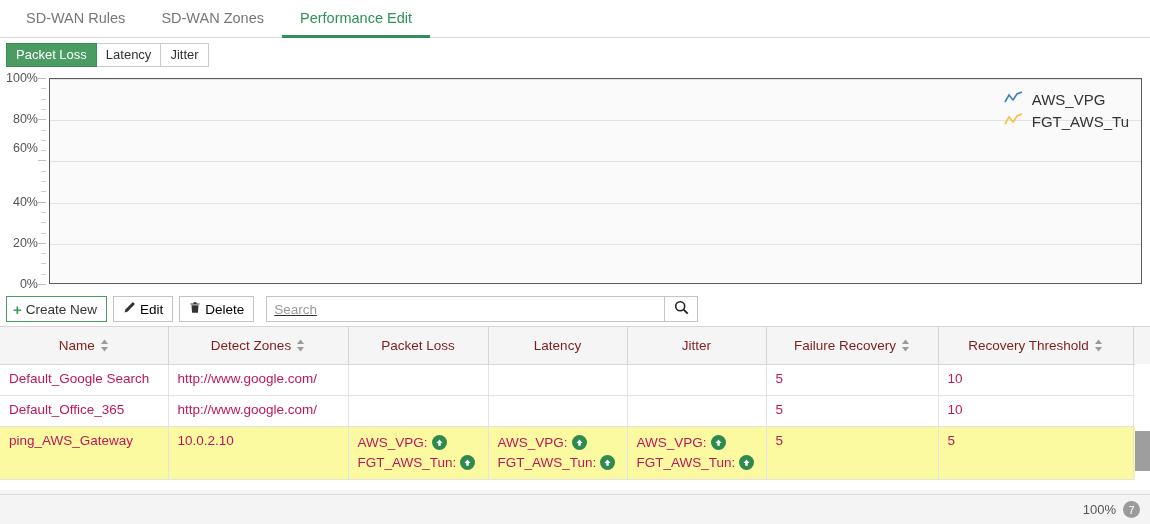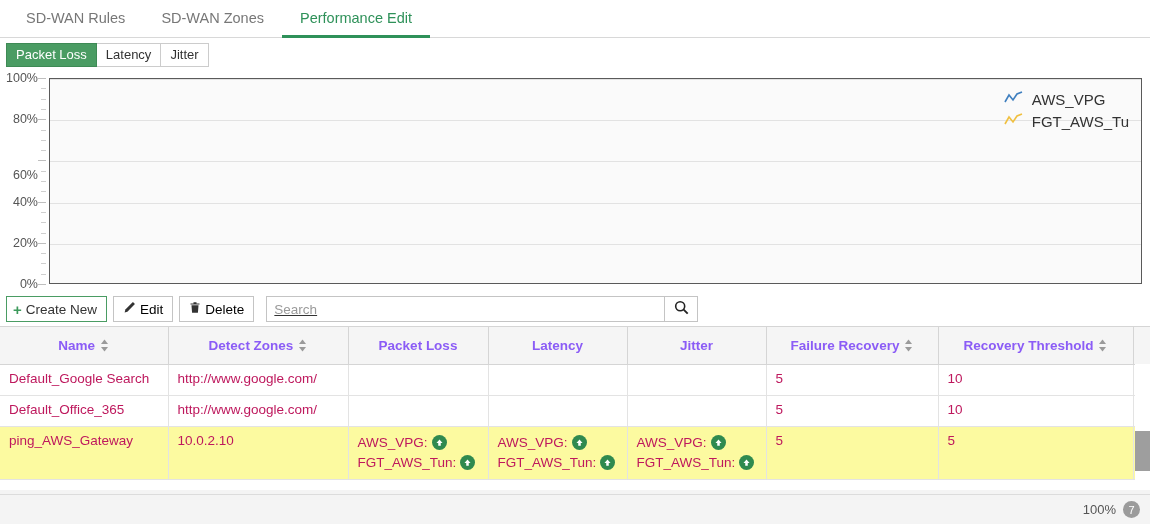--- a/index.html
+++ b/index.html
@@ -210,22 +210,22 @@
     border-collapse: collapse;
     width: 1150px;
     table-layout: fixed;
     font-size: 13.5px;
   }
   table.grid th {
     background: #f5f5f5;
     border-right: 1px solid #d5d5d5;
     border-bottom: 1px solid #d5d5d5;
     height: 37px;
-    font-weight: bold;
-    color: #8b5cf6;
+    font-weight: normal;
+    color: #7f1d1d;
     text-align: center;
     padding: 0 8px;
     box-sizing: border-box;
   }
   table.grid td {
     border-right: 1px solid #e3e3e3;
     border-bottom: 1px solid #e3e3e3;
     padding: 6px 9px;
     vertical-align: top;
     color: #be185d;
@@ -320,21 +320,21 @@
       <div class="seg-btn">Latency</div>
       <div class="seg-btn">Jitter</div>
     </div>
 </div>
 
 <div class="chart-area">
   <div class="yaxis" id="yaxis">
       <div class="ylabel" style="top: 214px;">0%</div>
       <div class="ylabel" style="top: 172.8px;">20%</div>
       <div class="ylabel" style="top: 131.6px;">40%</div>
-      <div class="ylabel" style="top: 105px;">60%</div>
+      <div class="ylabel" style="top: 78px;">60%</div>
       <div class="ylabel" style="top: 49.2px;">80%</div>
       <div class="ylabel" style="top: 8px;">100%</div>
     </div>
   <div class="ticks" id="yticks">
       <div class="tick" style="top: 214px;"></div>
       <div class="tick" style="top: 172.8px;"></div>
       <div class="tick" style="top: 131.6px;"></div>
       <div class="tick" style="top: 90.4px;"></div>
       <div class="tick" style="top: 49.2px;"></div>
       <div class="tick" style="top: 8px;"></div>

